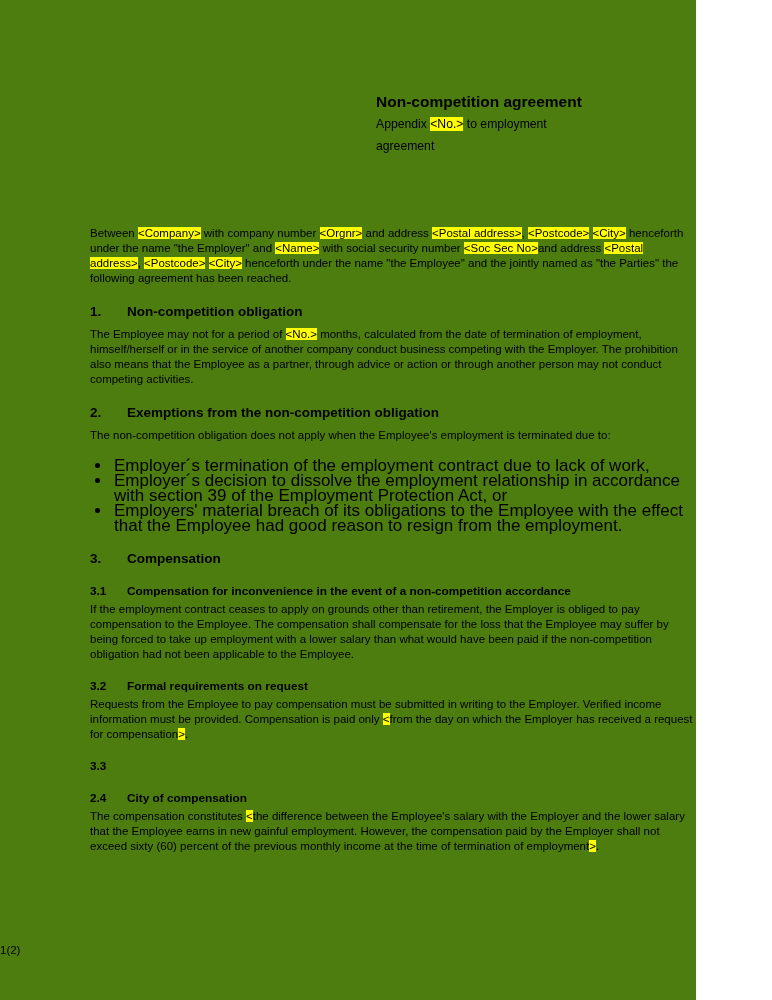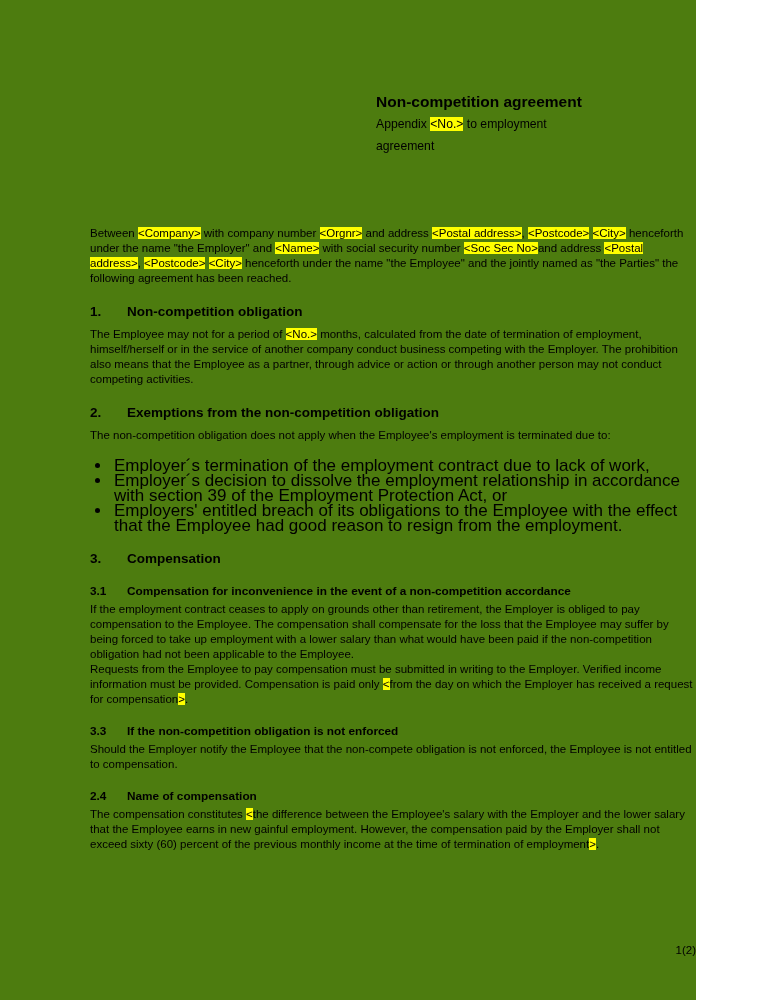--- a/index.html
+++ b/index.html
@@ -29,21 +29,21 @@
   }
   .sub-heading .num { flex:none; width:37px; }
 
   ul.bullets { margin:15px 0 0 0; padding:0 0 0 22px; list-style:disc outside; }
   ul.bullets li { font-size:17px; line-height:15px; margin:0; padding:0 0 0 2px; }
 
   .hl { background:#ffff00; }
 
   .footer {
     position:absolute; left:0; top:943px; width:100%;
-    text-align:right; font-size:11.5px; line-height:15px;
+    text-align:left; font-size:11.5px; line-height:15px;
   }
 </style>
 </head>
 <body>
 
 <div class="page">
   <div class="content">
 
     <div class="title-block">
       <h1 class="doc-title">Non-competition agreement</h1>
@@ -62,54 +62,56 @@
 
     <div>
       <div class="sec-heading">
         <span class="num">2.</span>
         <span>Exemptions from the non-competition obligation</span>
       </div>
       <p class="body-text"><span>The non-competition obligation does not apply when the Employee's employment is terminated due to:</span></p>
       <ul class="bullets">
         <li>Employer´s termination of the employment contract due to lack of work,</li>
         <li>Employer´s decision to dissolve the employment relationship in accordance with section 39 of the Employment Protection Act, or</li>
-        <li>Employers' entitled breach of its obligations to the Employee with the effect that the Employee had good reason to resign from the employment.</li>
+        <li>Employers' material breach of its obligations to the Employee with the effect that the Employee had good reason to resign from the employment.</li>
       </ul>
     </div>
 
     <div>
       <div class="sec-heading">
         <span class="num">3.</span>
         <span>Compensation</span>
       </div>
 
       <div>
         <div class="sub-heading">
           <span class="num">3.1</span>
           <span>Compensation for inconvenience in the event of a non-competition accordance</span>
         </div>
         <p class="body-text"><span>If the employment contract ceases to apply on grounds other than retirement, the Employer is obliged to pay compensation to the Employee. The compensation shall compensate for the loss that the Employee may suffer by being forced to take up employment with a lower salary than what would have been paid if the non-competition obligation had not been applicable to the Employee.</span></p>
       </div>
 
       <div>
+        <div class="sub-heading">
+          <span class="num">3.2</span>
+          <span>Formal requirements on request</span>
+        </div>
         <p class="body-text"><span>Requests from the Employee to pay compensation must be submitted in writing to the Employer. Verified income information must be provided. Compensation is paid only </span><span class="hl">&lt;</span><span>from the day on which the Employer has received a request for compensation</span><span class="hl">&gt;</span><span>.</span></p>
       </div>
 
       <div>
         <div class="sub-heading">
           <span class="num">3.3</span>
-          <span>If the non-competition obligation is not enforced</span>
         </div>
-        <p class="body-text"><span>Should the Employer notify the Employee that the non-compete obligation is not enforced, the Employee is not entitled to compensation.</span></p>
       </div>
 
       <div>
         <div class="sub-heading">
           <span class="num">2.4</span>
-          <span>Name of compensation</span>
+          <span>City of compensation</span>
         </div>
         <p class="body-text"><span>The compensation constitutes </span><span class="hl">&lt;</span><span>the difference between the Employee's salary with the Employer and the lower salary that the Employee earns in new gainful employment. However, the compensation paid by the Employer shall not exceed sixty (60) percent of the previous monthly income at the time of termination of employment</span><span class="hl">&gt;</span><span>.</span></p>
       </div>
     </div>
 
   </div>
 
   <div class="footer">
     <span>1(2)</span>
   </div>

